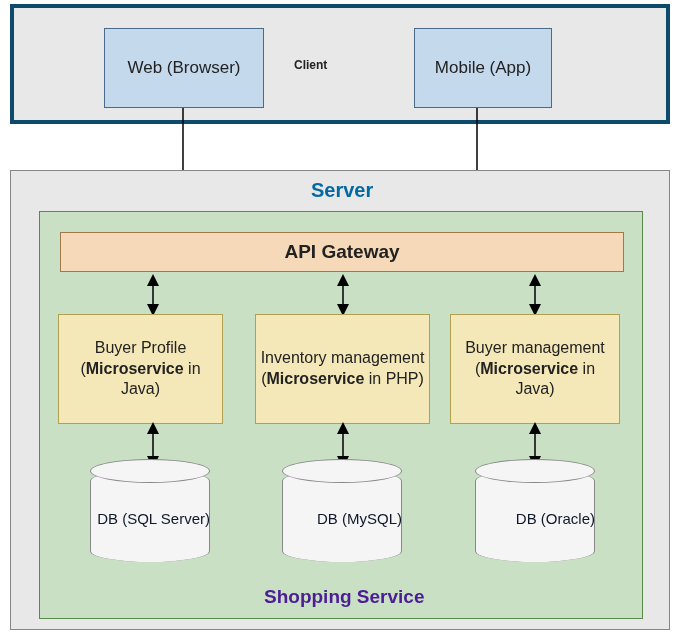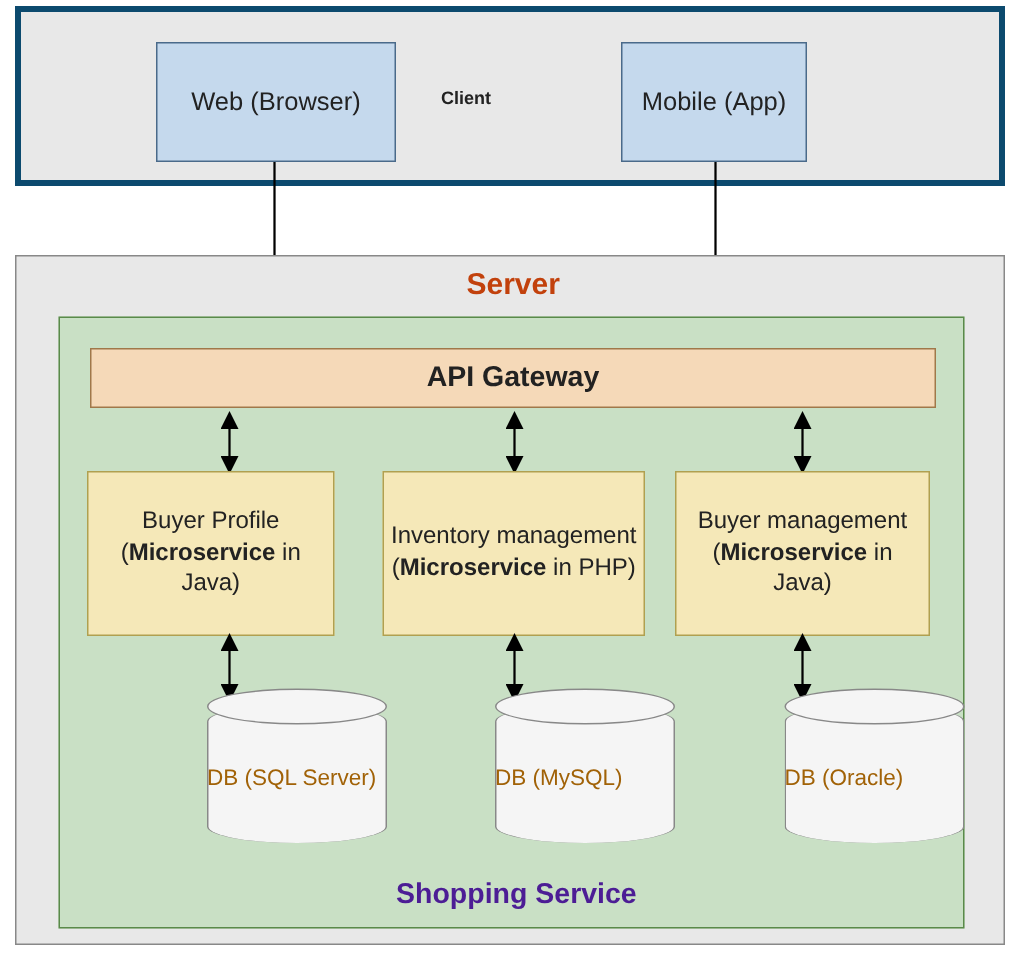--- a/index.html
+++ b/index.html
@@ -29,21 +29,21 @@
     background: #c5d9ed;
     border: 1px solid #4a6a8a;
     display: flex;
     align-items: center;
     justify-content: center;
     font-size: 17px;
     color: #222;
     text-align: center;
   }
   .web-box { left: 90px; top: 20px; width: 160px; height: 80px; }
-  .mobile-box { left: 400px; top: 20px; width: 124px; height: 80px; }
+  .mobile-box { left: 400px; top: 20px; width: 138px; height: 80px; }
   .client-label {
     position: absolute;
     left: 280px;
     top: 50px;
     font-size: 12px;
     font-weight: bold;
     color: #222;
   }
   .server-container {
     position: absolute;
@@ -53,21 +53,21 @@
     height: 460px;
     background: #e8e8e8;
     border: 1px solid #888;
   }
   .server-label {
     position: absolute;
     left: 300px;
     top: 8px;
     font-size: 20px;
     font-weight: bold;
-    color: #c2410c;
+    color: #0369a1;
   }
   .shopping-container {
     position: absolute;
     left: 28px;
     top: 40px;
     width: 604px;
     height: 408px;
     background: #c9e0c5;
     border: 1px solid #5a8a4a;
   }
@@ -102,26 +102,25 @@
   .ms1 { left: 18px; top: 102px; width: 165px; height: 110px; }
   .ms2 { left: 215px; top: 102px; width: 175px; height: 110px; }
   .ms3 { left: 410px; top: 102px; width: 170px; height: 110px; }
   .db {
     position: absolute;
     width: 120px;
     height: 92px;
     text-align: center;
     display: flex;
     flex-direction: column;
-    align-items: flex-start;
+    align-items: flex-end;
     justify-content: center;
     font-size: 15px;
-    color: #a16207;
+    color: #0f172a;
     line-height: 1.2;
-    margin-left: 48px;
   }
   .db1 { left: 50px; top: 258px; }
   .db2 { left: 242px; top: 258px; }
   .db3 { left: 435px; top: 258px; }
   .db-cylinder {
     position: absolute;
     left: 0; top: 0; right: 0; bottom: 0;
     background: #f5f5f5;
     border-left: 1px solid #888;
     border-right: 1px solid #888;

